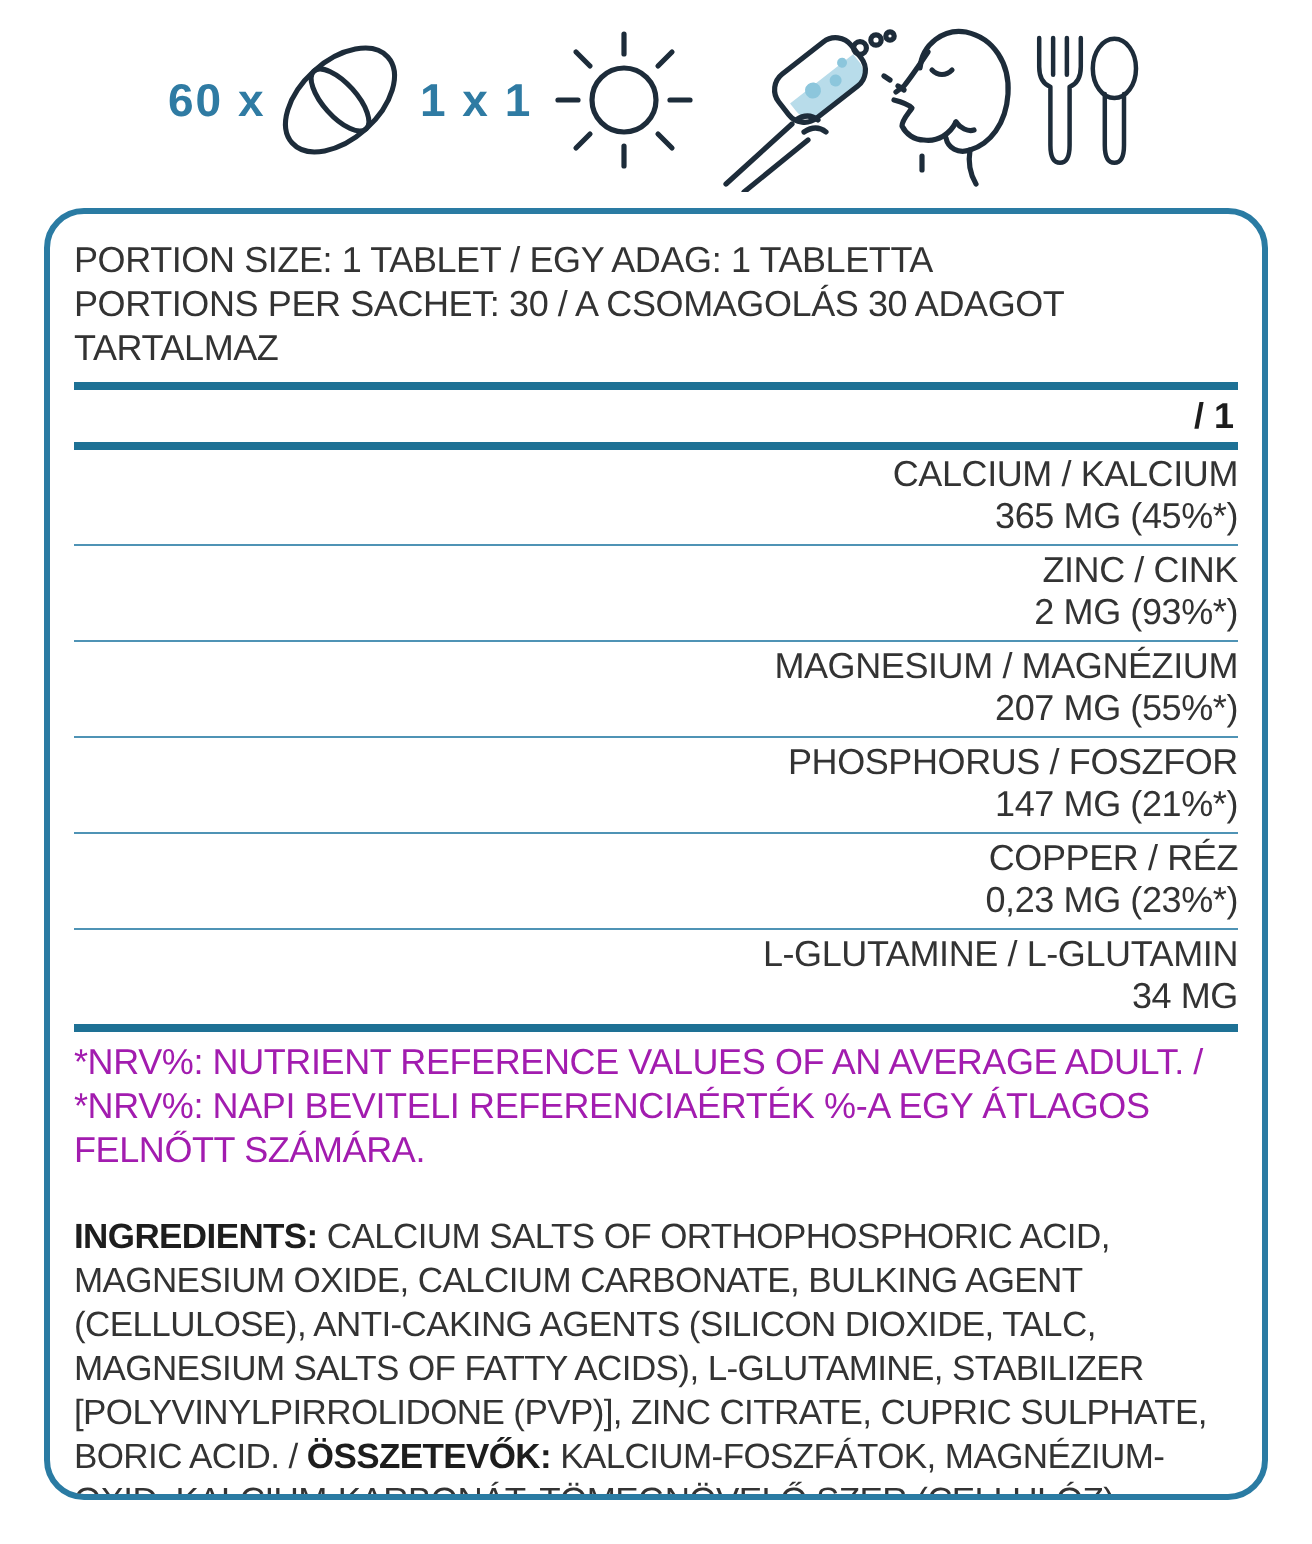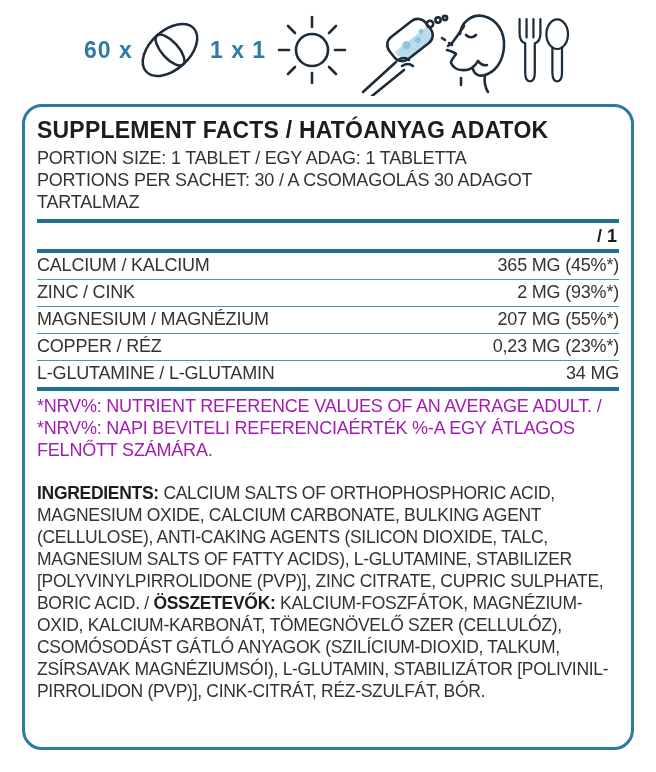--- a/index.html
+++ b/index.html
@@ -46,20 +46,21 @@
     display:flex;justify-content:flex-end;
     font-size:18px;font-weight:bold;color:#1d1d1d;
     padding:3px 2px 2px 0;
   }
   .nutrient-table{margin-top:0;}
   .n-row{
     display:flex;justify-content:space-between;align-items:flex-end;
     font-size:18px;letter-spacing:-0.2px;color:#333333;
     padding:2px 0 3px 0;
     border-bottom:1.5px solid #4f93b5;
+    flex-direction:column;
   }
   .n-row:last-child{border-bottom:none;}
   .nrv-note{
     margin-top:4px;font-size:18px;line-height:22px;color:#a21caf;
     letter-spacing:-0.2px;
   }
   .ingredients{
     margin-top:21px;font-size:17.5px;line-height:22px;color:#333333;
     letter-spacing:-0.3px;
   }
@@ -148,21 +149,20 @@
         <line x1="29.3" y1="6" x2="29.3" y2="29"></line>
 
         <ellipse cx="59" cy="25" rx="13.5" ry="18.5"></ellipse>
         <path d="M53 41 V73 C53 80 55 84 59 84 C63 84 65 80 65 73 V41"></path>
       </g>
     </svg>
   </div>
 
   <div class="panel">
 
-    <div class="panel-title">SUPPLEMENT FACTS / HATÓANYAG ADATOK</div>
 
     <div class="portion-block">
       <div>PORTION SIZE: 1 TABLET /  EGY ADAG: 1 TABLETTA</div>
       <div>PORTIONS PER SACHET: 30 / A CSOMAGOLÁS 30 ADAGOT TARTALMAZ</div>
     </div>
 
     <div class="rule-thick"></div>
 
     <div class="amount-header">/ 1</div>
 
@@ -175,20 +175,24 @@
       </div>
       <div class="n-row">
         <span>ZINC / CINK</span>
         <span>2 MG (93%*)</span>
       </div>
       <div class="n-row">
         <span>MAGNESIUM / MAGNÉZIUM</span>
         <span>207 MG (55%*)</span>
       </div>
       <div class="n-row">
+        <span>PHOSPHORUS / FOSZFOR</span>
+        <span>147 MG (21%*)</span>
+      </div>
+      <div class="n-row">
         <span>COPPER / RÉZ</span>
         <span>0,23 MG (23%*)</span>
       </div>
       <div class="n-row">
         <span>L-GLUTAMINE / L-GLUTAMIN</span>
         <span>34 MG</span>
       </div>
     </div>
 
     <div class="rule-thick" style="margin-top:0;"></div>

